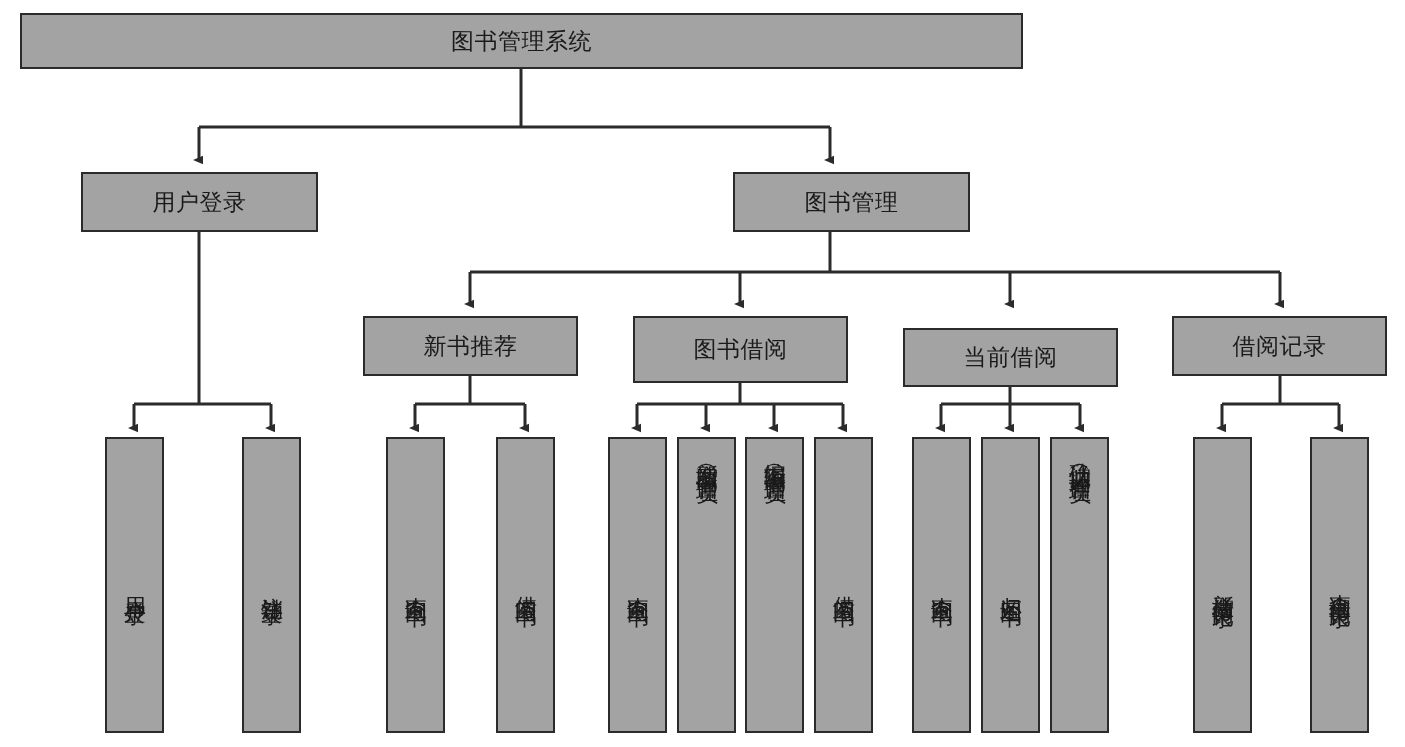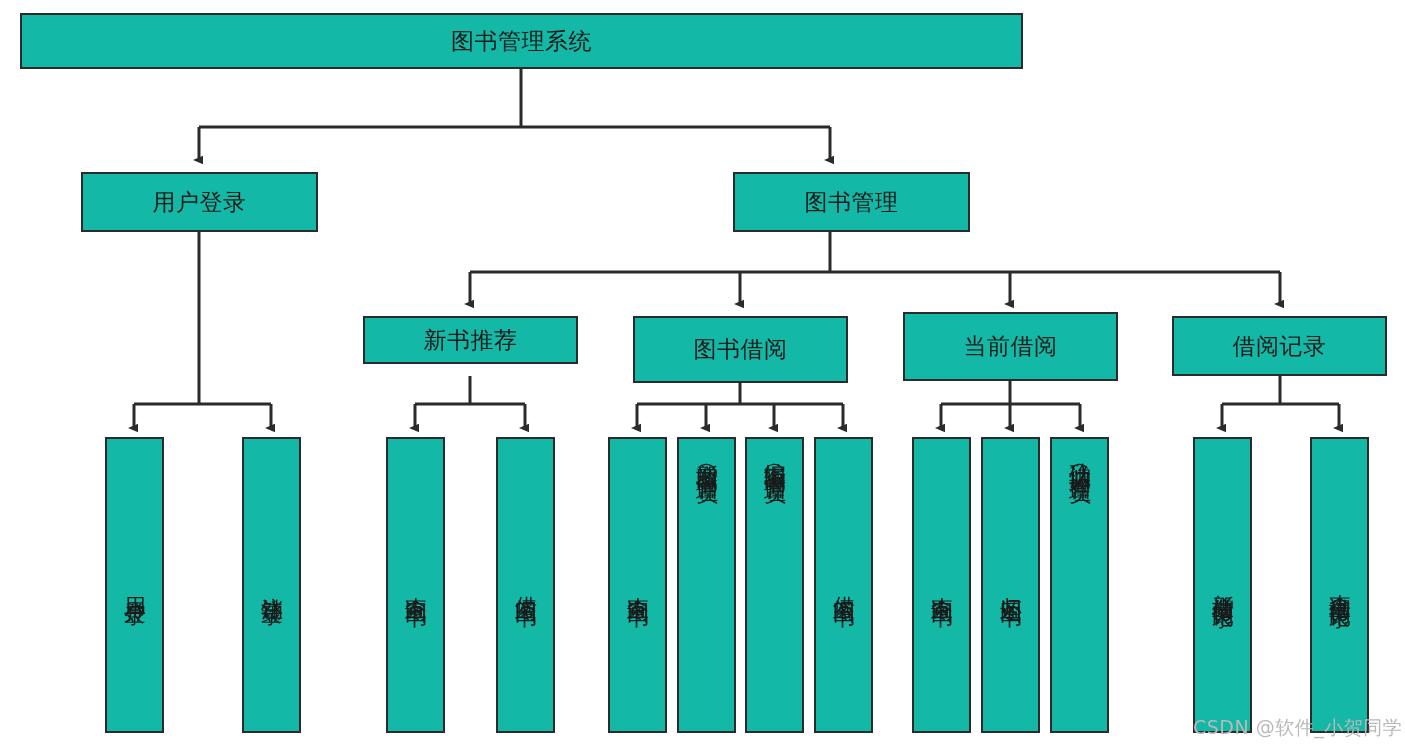--- a/index.html
+++ b/index.html
@@ -23,21 +23,21 @@
     left: 0;
     top: 0;
     width: 1405px;
     height: 747px;
     pointer-events: none;
   }
   .node {
     position: absolute;
     box-sizing: border-box;
     border: 2px solid #2b2b2b;
-    background: #14b8a6;
+    background: #a3a3a3;
     display: flex;
     align-items: center;
     justify-content: center;
     color: #1a1a1a;
   }
   .node .label {
     display: block;
     text-align: center;
     line-height: 1.08;
     white-space: pre;
@@ -142,29 +142,29 @@
   </div>
 
   <div class="node h" style="left:81px; top:172px; width:237px; height:60px;">
     <span class="label">用户登录</span>
   </div>
 
   <div class="node h" style="left:733px; top:172px; width:237px; height:60px;">
     <span class="label">图书管理</span>
   </div>
 
-  <div class="node h" style="left:363px; top:316px; width:215px; height:48px;">
+  <div class="node h" style="left:363px; top:316px; width:215px; height:60px;">
     <span class="label">新书推荐</span>
   </div>
 
   <div class="node h" style="left:633px; top:316px; width:215px; height:67px;">
     <span class="label">图书借阅</span>
   </div>
 
-  <div class="node h" style="left:903px; top:312px; width:215px; height:69px;">
+  <div class="node h" style="left:903px; top:328px; width:215px; height:59px;">
     <span class="label">当前借阅</span>
   </div>
 
   <div class="node h" style="left:1172px; top:316px; width:215px; height:60px;">
     <span class="label">借阅记录</span>
   </div>
 
   <div class="node v centered" style="left:105px; top:437px; width:59px; height:296px;">
     <span class="label">用户登录</span>
   </div>
@@ -210,15 +210,14 @@
   </div>
 
   <div class="node v centered" style="left:1193px; top:437px; width:59px; height:296px;">
     <span class="label">新增借阅记录</span>
   </div>
 
   <div class="node v centered" style="left:1310px; top:437px; width:59px; height:296px;">
     <span class="label">查询借阅记录</span>
   </div>
 
-  <div class="watermark" style="left:1193px; top:715px;">CSDN @软件_小贺同学</div>
 
 </div>
 
 </body></html>

